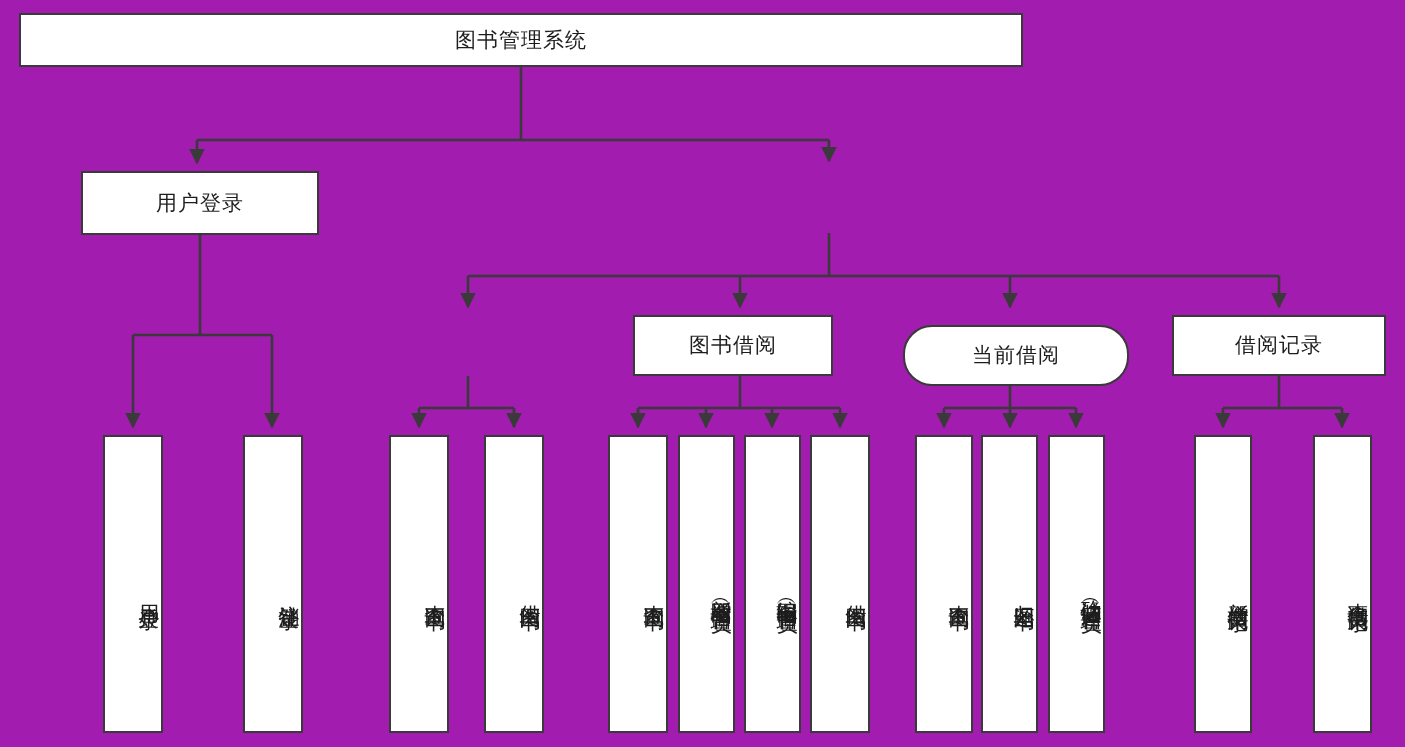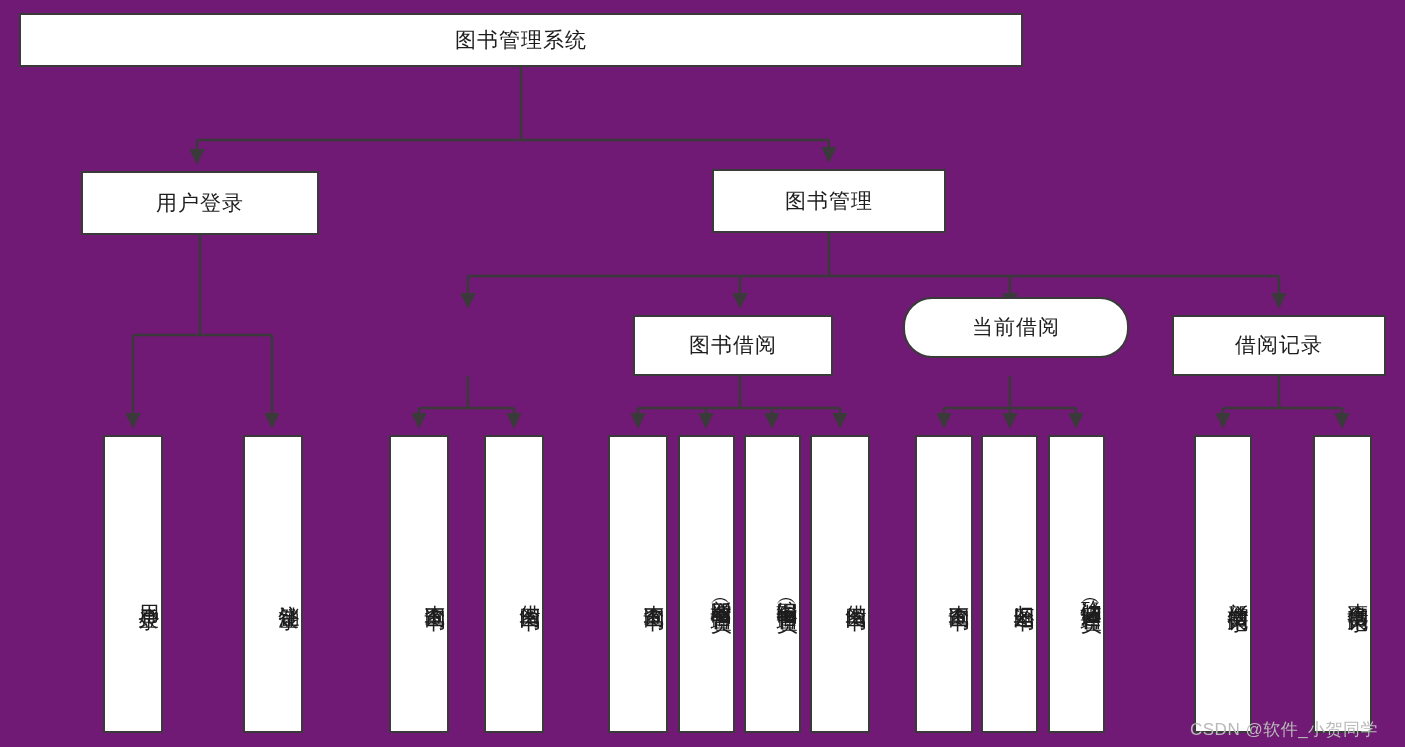--- a/index.html
+++ b/index.html
@@ -7,21 +7,21 @@
     padding: 0;
     background: #ffffff;
   }
   body {
     font-family: "Liberation Sans", "DejaVu Sans", sans-serif;
   }
   #canvas {
     position: relative;
     width: 1405px;
     height: 747px;
-    background: #701a75;
+    background: #a21caf;
     overflow: hidden;
   }
   #wires {
     position: absolute;
     left: 0;
     top: 0;
     width: 1405px;
     height: 747px;
     pointer-events: none;
   }
@@ -122,28 +122,25 @@
     </g>
   </svg>
 
   <div class="node root" style="left: 19px; top: 13px; width: 1004px; height: 54px;">
     <span>图书管理系统</span>
   </div>
 
   <div class="node horiz" style="left: 81px; top: 171px; width: 238px; height: 64px;">
     <span>用户登录</span>
   </div>
-  <div class="node horiz" style="left: 712px; top: 169px; width: 234px; height: 64px;">
-    <span>图书管理</span>
-  </div>
 
   <div class="node horiz" style="left: 633px; top: 315px; width: 200px; height: 61px;">
     <span>图书借阅</span>
   </div>
-  <div class="node horiz" style="left: 903px; top: 297px; width: 226px; height: 61px; border-radius: 29px;">
+  <div class="node horiz" style="left: 903px; top: 325px; width: 226px; height: 61px; border-radius: 29px;">
     <span>当前借阅</span>
   </div>
   <div class="node horiz" style="left: 1172px; top: 315px; width: 214px; height: 61px;">
     <span>借阅记录</span>
   </div>
 
   <div class="node vert" style="left: 103px; top: 435px; width: 60px; height: 298px;">
     <span class="vtext">用户登录</span>
   </div>
   <div class="node vert" style="left: 243px; top: 435px; width: 60px; height: 298px;">
@@ -176,15 +173,14 @@
   <div class="node vert" style="left: 1048px; top: 435px; width: 57px; height: 298px;">
     <span class="vtext">确认归还（管理员）</span>
   </div>
   <div class="node vert" style="left: 1194px; top: 435px; width: 58px; height: 298px;">
     <span class="vtext">新增借阅记录</span>
   </div>
   <div class="node vert" style="left: 1313px; top: 435px; width: 59px; height: 298px;">
     <span class="vtext">查询借阅记录</span>
   </div>
 
-  <div class="watermark" style="left: 1190px; top: 718px;">CSDN @软件_小贺同学</div>
 
 </div>
 
 </body></html>

